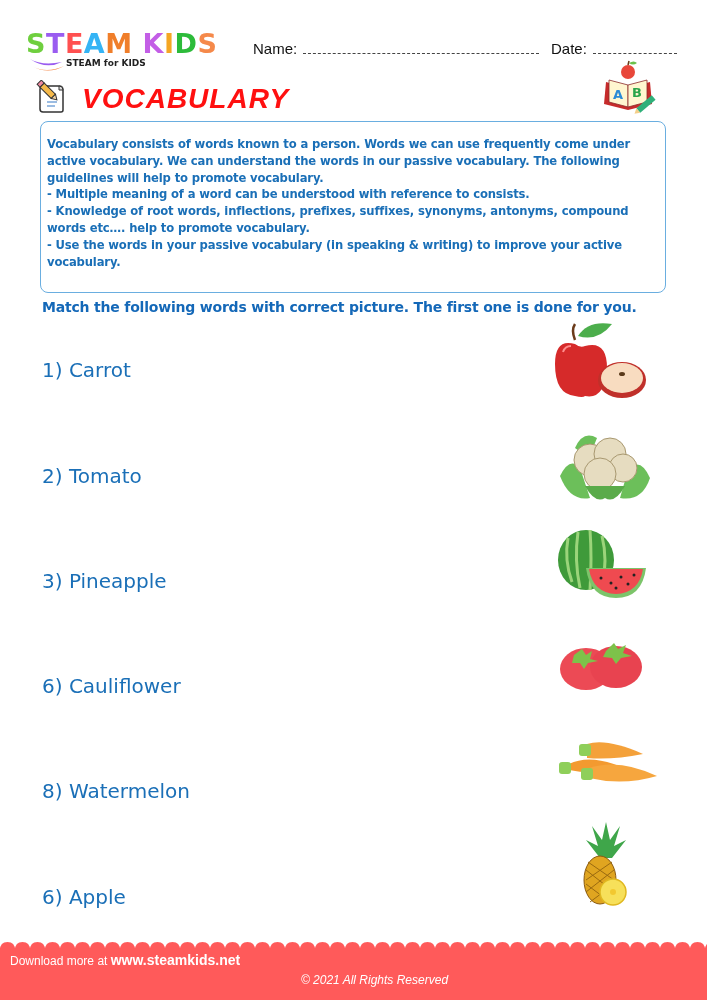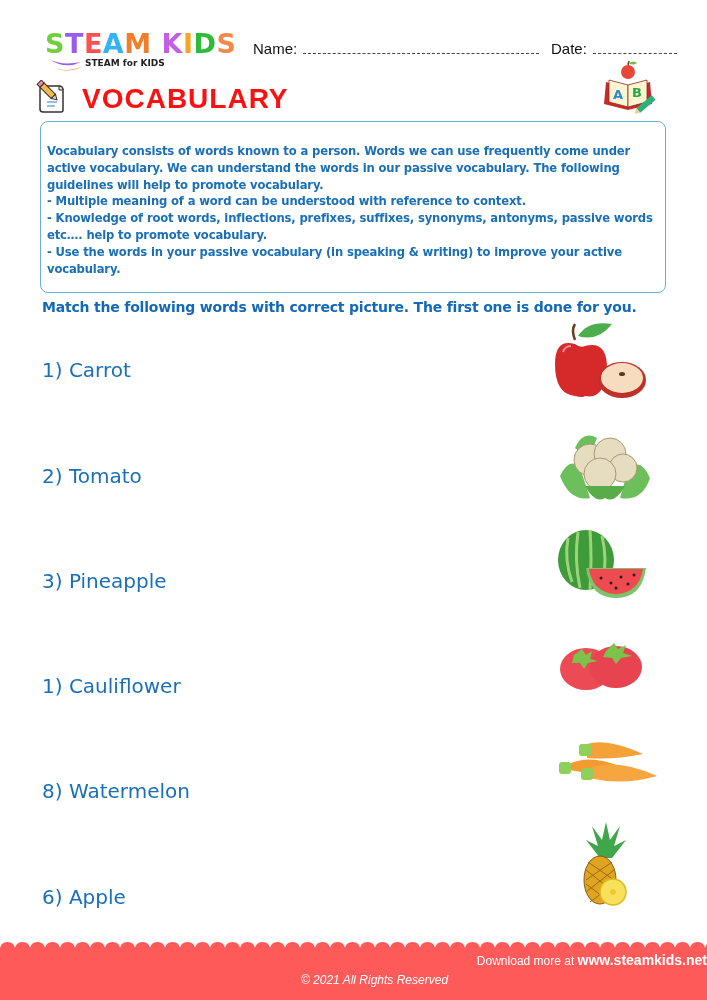--- a/index.html
+++ b/index.html
@@ -1,50 +1,50 @@
 <!DOCTYPE html>
 <html><head>
   <meta charset="utf-8">
   <style>
     * { box-sizing: border-box; margin: 0; padding: 0; }
     html, body { width: 707px; height: 1000px; background: #ffffff; overflow: hidden; }
     body { position: relative; font-family: "Liberation Sans", sans-serif; }
 
     
-    .logo { position: absolute; left: 45px; top: 30px; width: 200px; height: 42px; text-align: center; }
+    .logo { position: absolute; left: 26px; top: 30px; width: 200px; height: 42px; text-align: center; }
     .logo-word { position: absolute; left: 0; top: 0; font-family: "DejaVu Sans", sans-serif; font-weight: bold; font-size: 27px; letter-spacing: 0.5px; line-height: 28px; white-space: nowrap; }
     .logo-word span { display: inline-block; }
     .logo-sub { position: absolute; left: 40px; top: 28px; font-family: "DejaVu Sans", sans-serif; font-weight: bold; font-size: 9px; color: #222; white-space: nowrap; }
     .logo-swoosh { position: absolute; left: 2px; top: 26px; width: 40px; height: 18px; }
 
     .name-line { position: absolute; left: 253px; top: 40px; font-family: "Liberation Sans", sans-serif; font-size: 15px; color: #111; white-space: nowrap; }
     .name-dots { display: inline-block; width: 236px; border-bottom: 1px dashed #444; margin-left: 6px; height: 12px; vertical-align: baseline; }
     .date-line { position: absolute; left: 551px; top: 40px; font-size: 15px; color: #111; white-space: nowrap; }
     .date-dots { display: inline-block; width: 84px; border-bottom: 1px dashed #444; margin-left: 6px; height: 12px; vertical-align: baseline; }
 
     .title-icon { position: absolute; left: 35px; top: 80px; width: 34px; height: 34px; }
-    .title { position: absolute; left: 82px; top: 83px; font-family: "Liberation Sans", sans-serif; font-weight: bold; font-size: 28px; color: #ff1010; letter-spacing: 1px; line-height: 32px; }
+    .title { position: absolute; left: 82px; top: 83px; font-family: "Liberation Sans", sans-serif; font-weight: bold; font-size: 28px; color: #ff1010; letter-spacing: 1px; line-height: 32px; font-style: italic; }
     .book-icon { position: absolute; left: 598px; top: 60px; width: 62px; height: 55px; }
 
     
-    .info-box { position: absolute; left: 40px; top: 121px; width: 626px; height: 172px; border: 1.5px solid #6aaee0; border-radius: 8px; padding: 21px 6px; }
+    .info-box { position: absolute; left: 40px; top: 121px; width: 626px; height: 172px; border: 1.5px solid #6aaee0; border-radius: 8px; padding: 14px 6px; }
     .info-box p { font-family: "DejaVu Sans", sans-serif; font-weight: bold; font-size: 11.6px; line-height: 16.8px; color: #1a6fb7; letter-spacing: -0.15px; }
 
     .instruction { position: absolute; left: 42px; top: 299px; font-family: "DejaVu Sans", sans-serif; font-weight: bold; font-size: 14px; color: #1468b8; letter-spacing: -0.2px; white-space: nowrap; }
 
     
     .word { position: absolute; left: 42px; font-family: "DejaVu Sans", sans-serif; font-size: 20px; color: #1a6fb7; white-space: nowrap; margin-top: 11px; }
 
     
     .pic { position: absolute; }
 
     
     .footer { position: absolute; left: 0; top: 948px; width: 707px; height: 52px; background: #ff5a5a; }
     .scallops { position: absolute; left: 0; top: 940px; width: 707px; height: 10px; }
-    .footer-line1 { position: absolute; left: 0; width: 707px; top: 952px; text-align: right; font-size: 12px; color: #fff; white-space: nowrap; padding-left: 22px; }
+    .footer-line1 { position: absolute; left: 0; width: 707px; top: 952px; text-align: left; font-size: 12px; color: #fff; white-space: nowrap; padding-left: 10px; }
     .footer-line1 b { font-size: 14px; font-weight: bold; }
     .footer-line2 { position: absolute; left: 0; width: 707px; top: 973px; text-align: center; font-size: 12px; font-style: italic; color: #fff; padding-left: 42px; }
   </style>
 </head>
 <body>
 
 <div class="logo">
   <div class="logo-word">
     <span style="color:#6fcf3f">S</span><span style="color:#9a5cf0">T</span><span style="color:#ff5050">E</span><span style="color:#35b4f5">A</span><span style="color:#f07e2a">M</span><span style="width:10px"></span><span style="color:#c35ee6">K</span><span style="color:#f5a623">I</span><span style="color:#2dbb3a">D</span><span style="color:#f5894a">S</span>
   </div>
@@ -85,31 +85,31 @@
   <text x="15" y="39" font-family="DejaVu Sans, sans-serif" font-weight="bold" font-size="13" fill="#2b8ad6">A</text>
   <text x="34" y="37" font-family="DejaVu Sans, sans-serif" font-weight="bold" font-size="13" fill="#2aa44a">B</text>
   <g transform="rotate(-40 48 44)">
     <rect x="38" y="41" width="20" height="6" fill="#2fb07a"></rect>
     <path d="M38 41 l-5 3 l5 3 z" fill="#f3cf8a"></path>
   </g>
 </svg>
 
 <div class="info-box">
   <p>Vocabulary consists of words known to a person. Words we can use frequently come under active vocabulary. We can understand the words in our passive vocabulary. The following guidelines will help to promote vocabulary.</p>
-  <p>- Multiple meaning of a word can be understood with reference to context.</p>
-  <p>- Knowledge of root words, inflections, prefixes, suffixes, synonyms, antonyms, passive words etc…. help to promote vocabulary.</p>
+  <p>- Multiple meaning of a word can be understood with reference to consists.</p>
+  <p>- Knowledge of root words, inflections, prefixes, suffixes, synonyms, antonyms, compound words etc…. help to promote vocabulary.</p>
   <p>- Use the words in your passive vocabulary (in speaking &amp; writing) to improve your active vocabulary.</p>
 </div>
 
 <div class="instruction">Match the following words with correct picture. The first one is done for you.</div>
 
 <div class="word" style="top:347px">1)  Carrot</div>
 <div class="word" style="top:453px">2)  Tomato</div>
 <div class="word" style="top:558px">3)  Pineapple</div>
-<div class="word" style="top:663px">1)  Cauliflower</div>
+<div class="word" style="top:663px">6)  Cauliflower</div>
 <div class="word" style="top:768px">8) Watermelon</div>
 <div class="word" style="top:874px">6)  Apple</div>
 
 <svg class="pic" style="left:553px; top:322px; width:95px; height:80px;" viewBox="0 0 95 80">
   <path d="M22 18 q-4 -10 0 -16" stroke="#6b3b1a" stroke-width="2.5" fill="none"></path>
   <path d="M25 14 q10 -16 34 -12 q-14 18 -34 12z" fill="#4cae4c"></path>
   <path d="M22 22 q-20 -6 -20 20 q0 30 20 32 q8 2 10 0 q20 4 22 -28 q0 -28 -22 -22 q-5 2 -10 -2z" fill="#d62a2a"></path>
   <path d="M10 30 q2 -6 8 -6" stroke="#ff8d8d" stroke-width="2" fill="none"></path>
   <ellipse cx="69" cy="58" rx="24" ry="18" fill="#c0302a"></ellipse>
   <ellipse cx="69" cy="56" rx="21" ry="15" fill="#f8dcc0"></ellipse>

